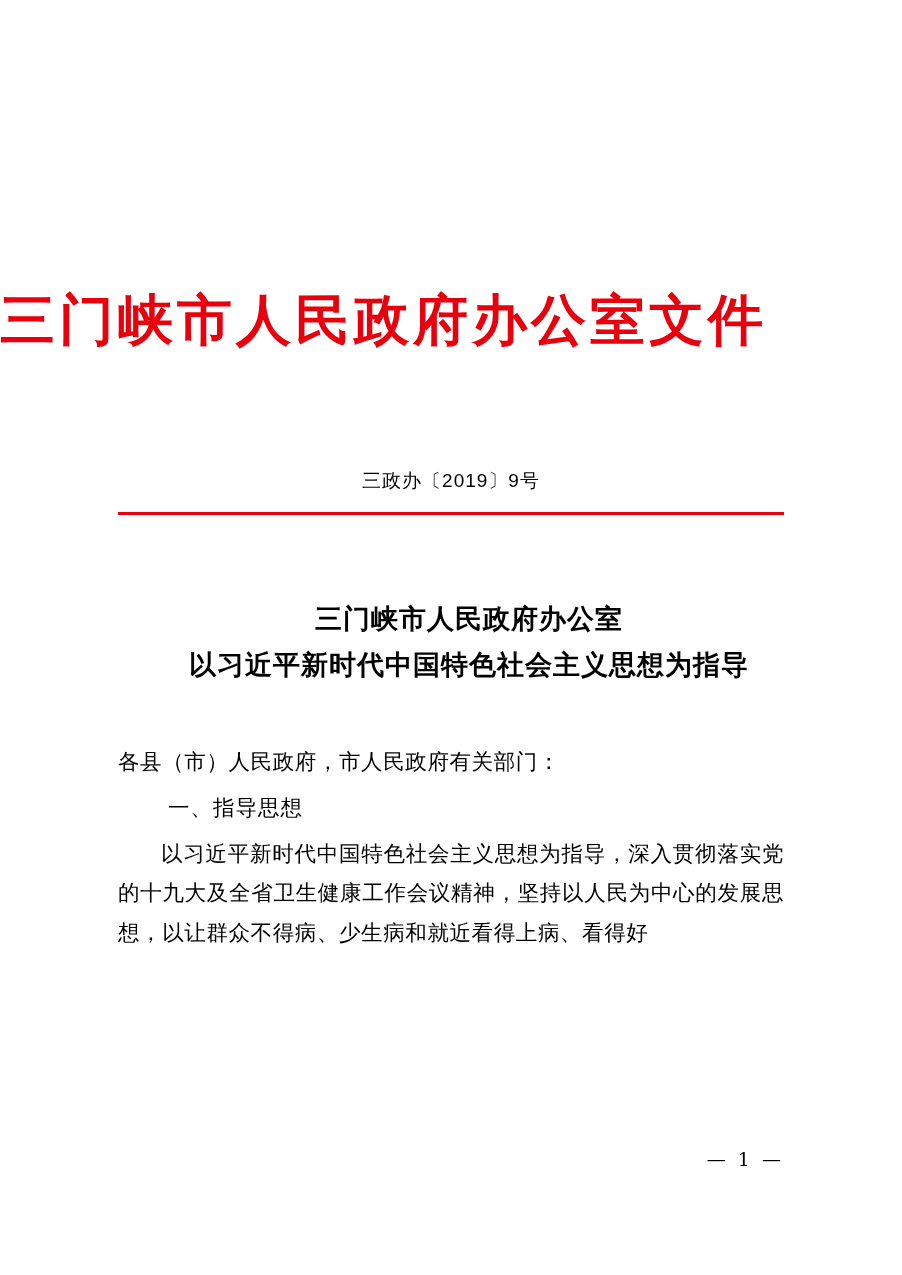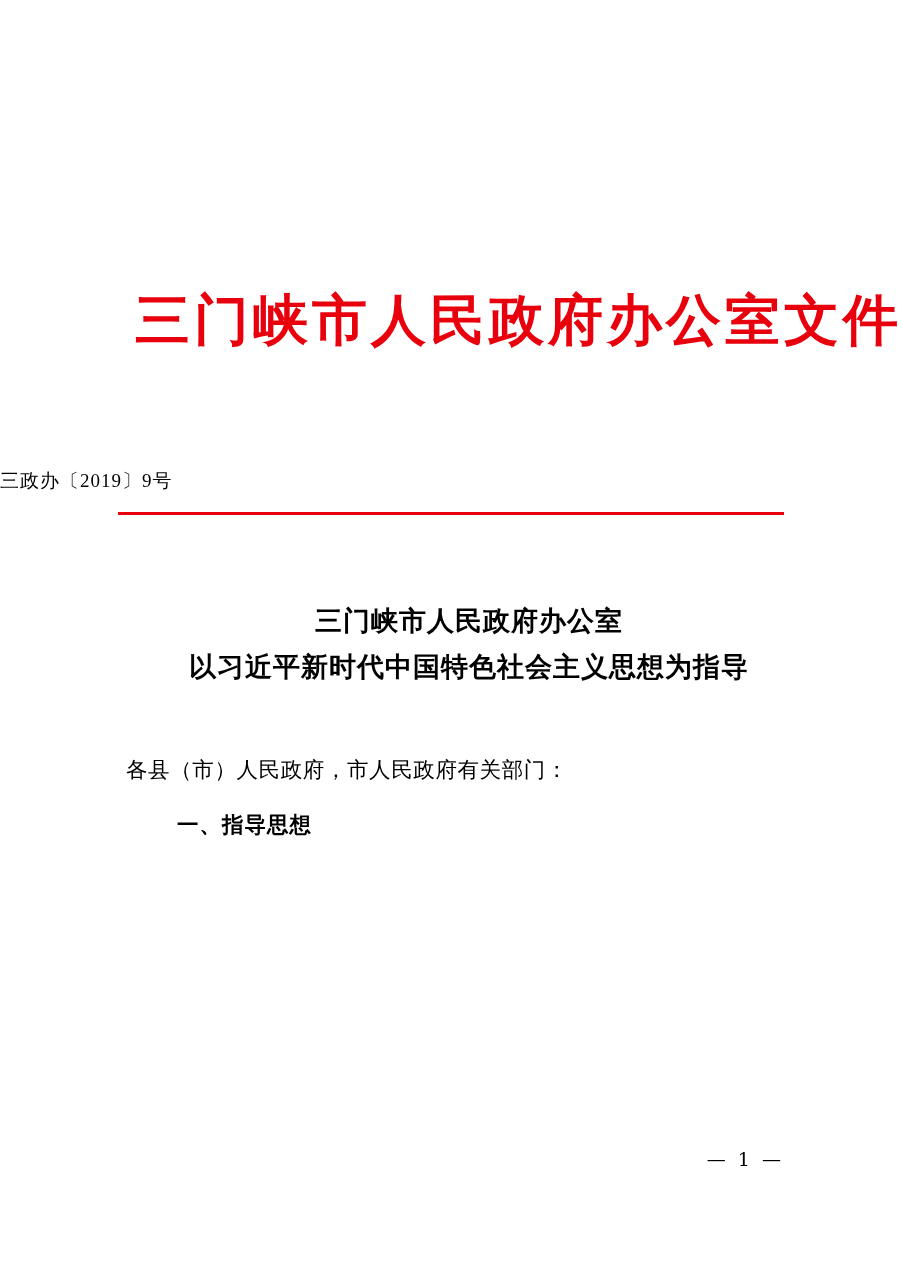--- a/index.html
+++ b/index.html
@@ -19,41 +19,42 @@
     overflow: hidden;
     box-sizing: border-box;
   }
 
   
   .masthead {
     position: absolute;
     left: 0;
     right: 0;
     top: 288px;
-    text-align: right;
+    text-align: left;
   }
   .masthead-title {
     color: #e8000c;
     font-family: "DejaVu Serif", "Liberation Serif", serif;
     font-weight: bold;
     font-size: 55px;
     letter-spacing: 4px;
     line-height: 1.15;
     white-space: nowrap;
   }
 
   
   .doc-number {
     position: absolute;
     left: 0;
     right: 0;
     top: 468px;
+    text-align: center;
     font-size: 19px;
     letter-spacing: 1px;
-    font-family: Liberation Serif, serif;
+    font-family: Liberation Sans, sans-serif;
   }
 
   
   .red-rule {
     position: absolute;
     left: 118px;
     right: 118px;
     top: 512px;
     height: 3px;
     background: #e8000c;
@@ -61,51 +62,51 @@
 
   
   .title-block {
     position: absolute;
     left: 0;
     right: 0;
     top: 598px;
     text-align: center;
   }
   .title-line {
-    font-family: Liberation Sans, sans-serif;
+    font-family: Liberation Mono, monospace;
     font-weight: bold;
     font-size: 27px;
     line-height: 1.72;
     letter-spacing: 1px;
     padding-left: 36px;
   }
 
   
   .body-block {
     position: absolute;
     left: 118px;
     right: 118px;
     top: 742px;
     font-size: 21.5px;
     line-height: 1.82;
     letter-spacing: 0.6px;
     text-align: justify;
     font-family: "DejaVu Serif", "Liberation Serif", serif;
   }
   .para {
-    margin: 8px;
+    margin: 0;
     text-indent: 0;
   }
   .para.indent {
     text-indent: 2em;
   }
   .heading {
-    margin: 16px;
+    margin: 7px;
     text-indent: 2em;
-    font-weight: bold;
+    font-weight: normal;
     letter-spacing: 1px;
   }
 
   
   .page-footer {
     position: absolute;
     right: 118px;
     top: 1148px;
     font-size: 19px;
     letter-spacing: 3px;
@@ -126,17 +127,18 @@
   <div class="red-rule"></div>
 
   <div class="title-block">
     <div class="title-line">三门峡市人民政府办公室</div>
     <div class="title-line">以习近平新时代中国特色社会主义思想为指导</div>
   </div>
 
   <div class="body-block">
     <p class="para">各县（市）人民政府，市人民政府有关部门：</p>
     <p class="heading">一、指导思想</p>
+    <p class="para indent">以习近平新时代中国特色社会主义思想为指导，深入贯彻落实党的十九大及全省卫生健康工作会议精神，坚持以人民为中心的发展思想，以让群众不得病、少生病和就近看得上病、看得好</p>
   </div>
 
   <div class="page-footer">— 1 —</div>
 
 </div>
 
 </body></html>

